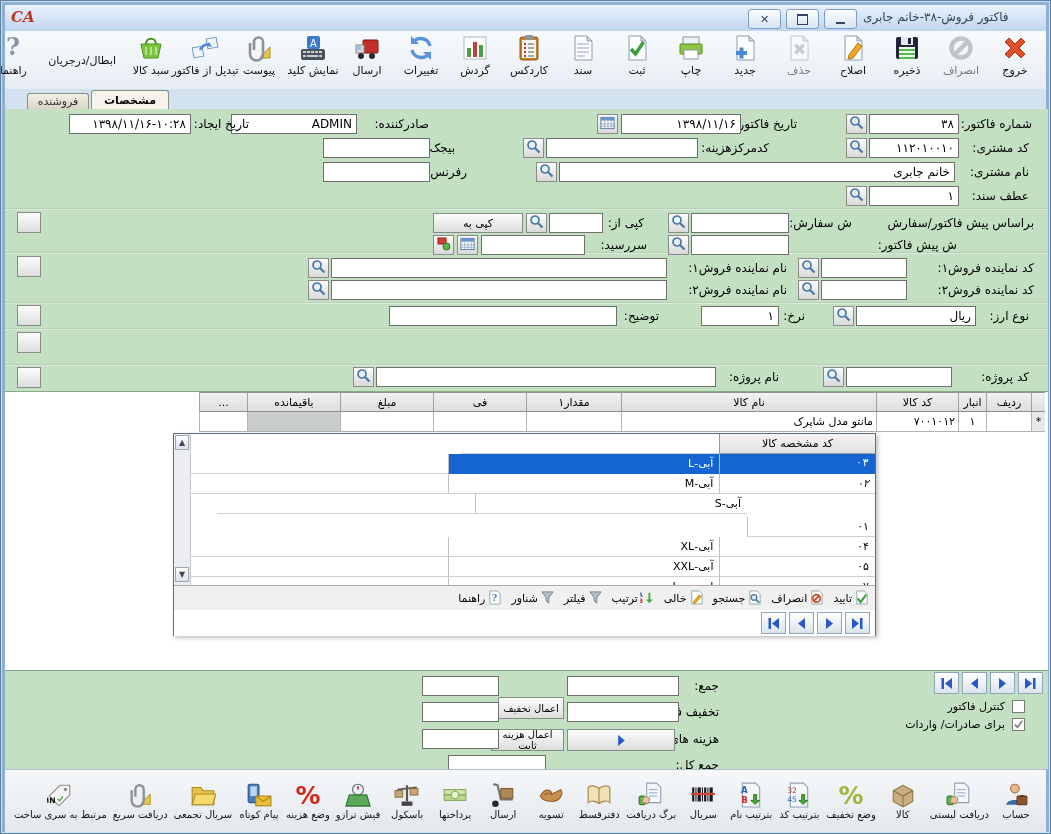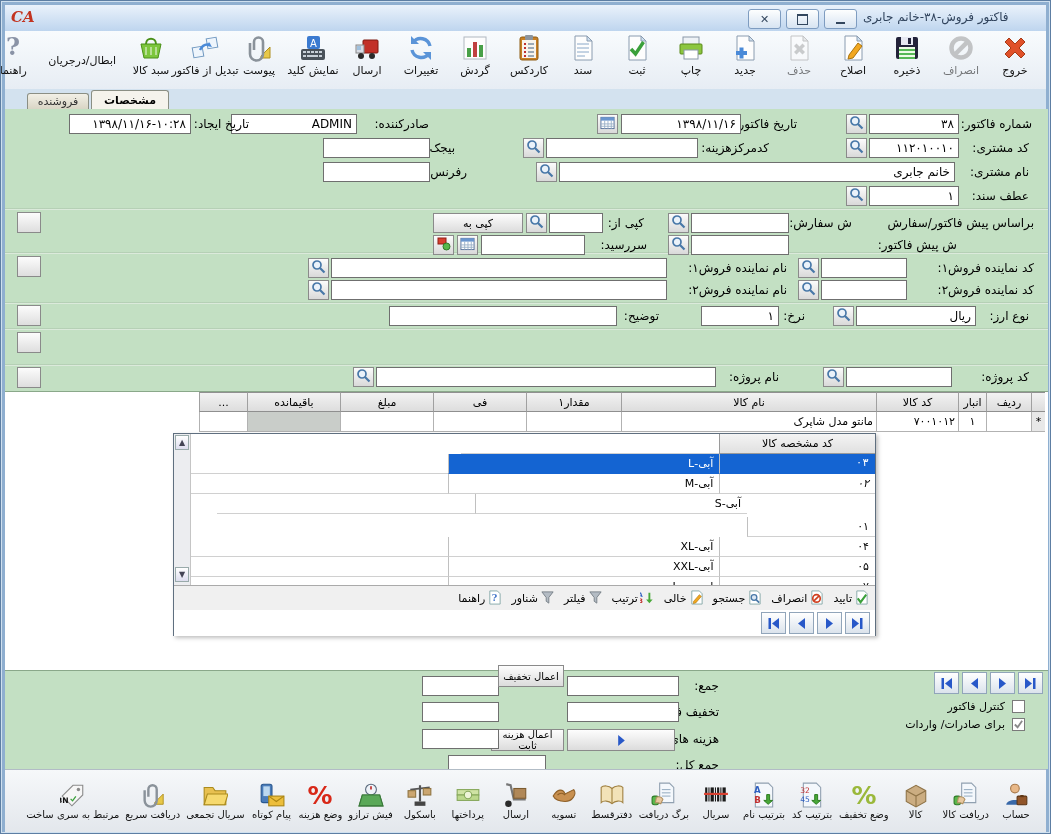--- a/index.html
+++ b/index.html
@@ -673,21 +673,21 @@
       </svg>
     </div>
   <span class="cblbl" style="right:45px;top:717px">برای صادرات/ واردات</span>
 
   <span class="lbl" style="right:331px;top:678px">جمع:</span>
   <div class="fld" style="left:566px;top:675px;width:102px"></div>
   <div class="fld" style="left:421px;top:675px;width:67px"></div>
 
   <span class="lbl" style="right:331px;top:704px">تخفیف فاکتور%:</span>
   <div class="fld" style="left:566px;top:701px;width:102px"></div>
-  <div class="btn3d" style="left:497px;top:664px;width:66px;height:22px;font-size:10px">اعمال تخفیف</div>
+  <div class="btn3d" style="left:497px;top:696px;width:66px;height:22px;font-size:10px">اعمال تخفیف</div>
   <div class="fld" style="left:421px;top:701px;width:67px"></div>
 
   <span class="lbl" style="right:331px;top:731px">هزینه های فاکتور:</span>
   <div class="btn3d" style="left:566px;top:728px;width:108px;height:22px">
       <svg width="11" height="11" viewBox="0 0 10 10">
         <path d="M2 0l6 5-6 5z" fill="#2858c8"></path>
       </svg>
     </div>
   <div class="btn3d" style="left:490px;top:728px;width:73px;height:22px;font-size:10px">اعمال هزینه ثابت</div>
   <div class="fld" style="left:421px;top:728px;width:67px"></div>
@@ -709,21 +709,21 @@
         <span class="bicon"><svg viewBox="0 0 24 24">
             <path d="M8 1h9l4 4v14H8z" fill="#f4f8fc" stroke="#90a0b0"></path>
             <g stroke="#9ab0c4">
               <line x1="10" y1="7" x2="18" y2="7"></line>
               <line x1="10" y1="10" x2="18" y2="10"></line>
               <line x1="10" y1="13" x2="18" y2="13"></line>
             </g>
             <rect x="1" y="13" width="6" height="8" rx="2" fill="#58b84c" stroke="#2e7a26"></rect>
             <path d="M5 14c3-1 5 0 6 2l-2 4c-2-1-4-1-5-1z" fill="#e8c8a0" stroke="#b09060"></path>
           </svg></span>
-        <span class="cap">دریافت کالا</span>
+        <span class="cap">دریافت لیستی</span>
       </div>
       <div class="bbtn">
         <span class="bicon"><svg viewBox="0 0 24 24">
             <path d="M3 8l9-5 9 5v10l-9 5-9-5z" fill="#cbad82" stroke="#8f7448"></path>
             <path d="M3 8l9 5 9-5M12 13v10" stroke="#8f7448" fill="none"></path>
           </svg></span>
         <span class="cap">کالا</span>
       </div>
       <div class="bbtn">
         <span class="bicon"><svg viewBox="0 0 24 24">

